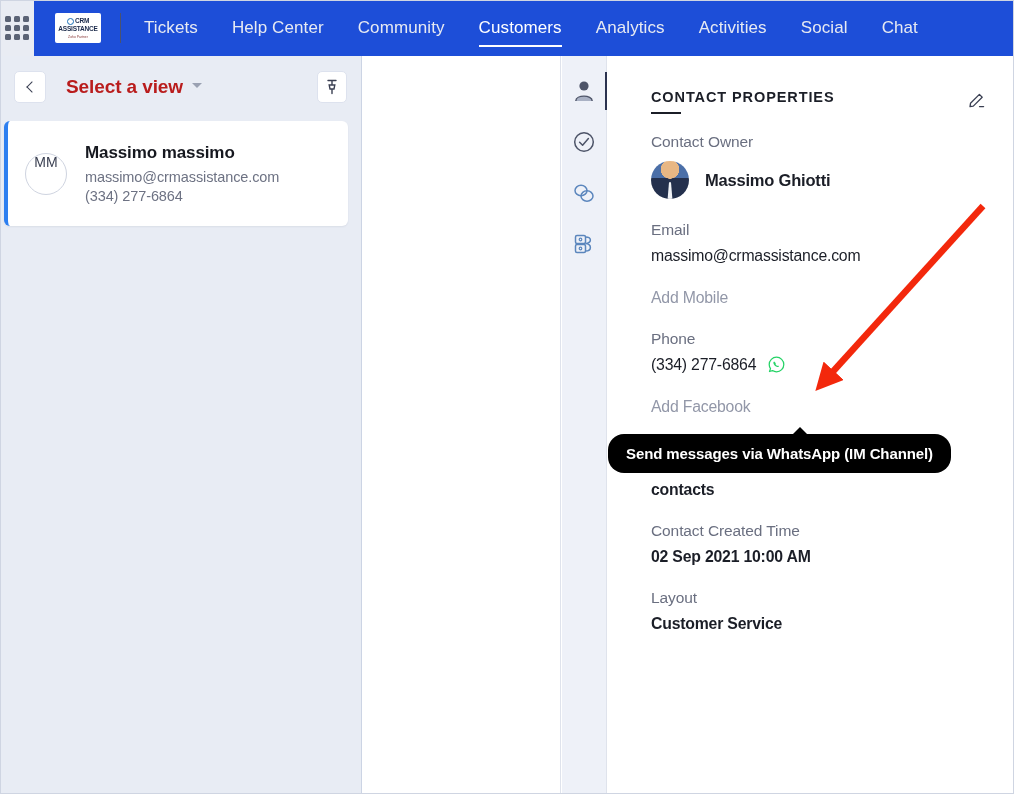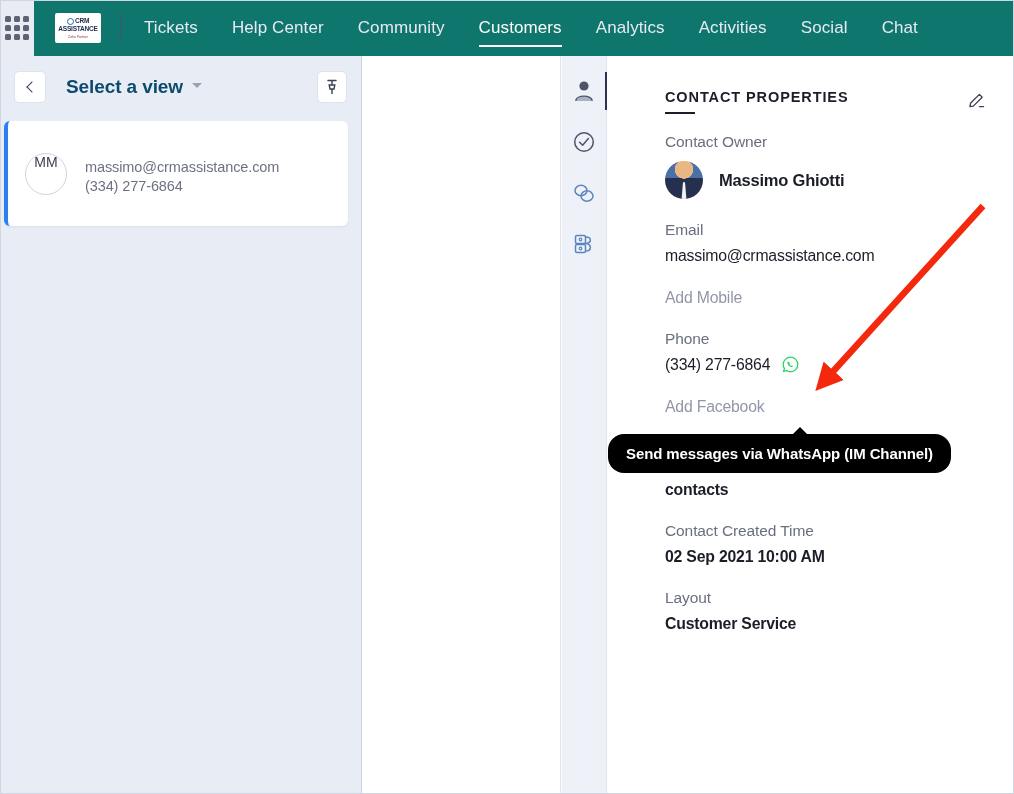--- a/index.html
+++ b/index.html
@@ -9,21 +9,21 @@
     width: 1014px; height: 794px;
     overflow: hidden;
     font-family: "Liberation Sans", sans-serif;
     background: #ffffff;
   }
 
   
   .topnav {
     position: absolute; top: 0; left: 0;
     width: 1014px; height: 56px;
-    background: #0f766e;
+    background: #1d4ed8;
     display: flex; align-items: center;
   }
   .apps-launcher {
     width: 34px; height: 56px;
     margin-left: 0;
     display: flex; align-items: center; justify-content: center;
     background: #e9ecf3;
     align-self: stretch;
     flex: 0 0 34px;
   }
@@ -123,21 +123,21 @@
     width: 8px; height: 8px;
     border-left: 1.8px solid #3a3f52;
     border-bottom: 1.8px solid #3a3f52;
     transform: rotate(45deg);
     margin-left: 3px;
   }
   .view-title {
     margin-left: 20px;
     font-size: 19px;
     font-weight: bold;
-    color: #0c4a6e;
+    color: #b91c1c;
     letter-spacing: -0.1px;
     cursor: pointer;
   }
   .caret-down {
     margin-left: 9px;
     width: 0; height: 0;
     border-left: 5px solid transparent;
     border-right: 5px solid transparent;
     border-top: 5px solid #9aa1b2;
     display: inline-block;
@@ -224,21 +224,20 @@
     background: #2b3350;
   }
 
   
   .detail-panel {
     position: absolute;
     top: 56px; left: 608px;
     width: 406px; height: 657px;
     background: #ffffff;
     overflow: hidden;
-    padding-left: 14px;
   }
   .dp-head {
     display: flex; align-items: flex-start;
     padding: 33px 26px 0 43px;
     position: relative;
   }
   .dp-title {
     font-size: 14.5px;
     font-weight: bold;
     letter-spacing: 0.9px;
@@ -422,20 +421,21 @@
         <path d="M3 1.5 H11 M7 1.5 V6 M4.2 6 H9.8 L9 10 H5 Z M7 10 V14.5" stroke="#3a3f52" stroke-width="1.4" fill="none" stroke-linecap="round"></path>
       </svg>
     </div>
   </div>
 
   <div class="contact-card">
     <div class="avatar-initials">
       <span>MM</span>
     </div>
     <div class="cc-meta">
+      <div class="cc-name">Massimo massimo</div>
       <div class="cc-email">massimo@crmassistance.com</div>
       <div class="cc-phone">(334) 277-6864</div>
     </div>
   </div>
 </div>
 
 <div class="mid-panel"></div>
 
 <div class="icon-rail">
 

